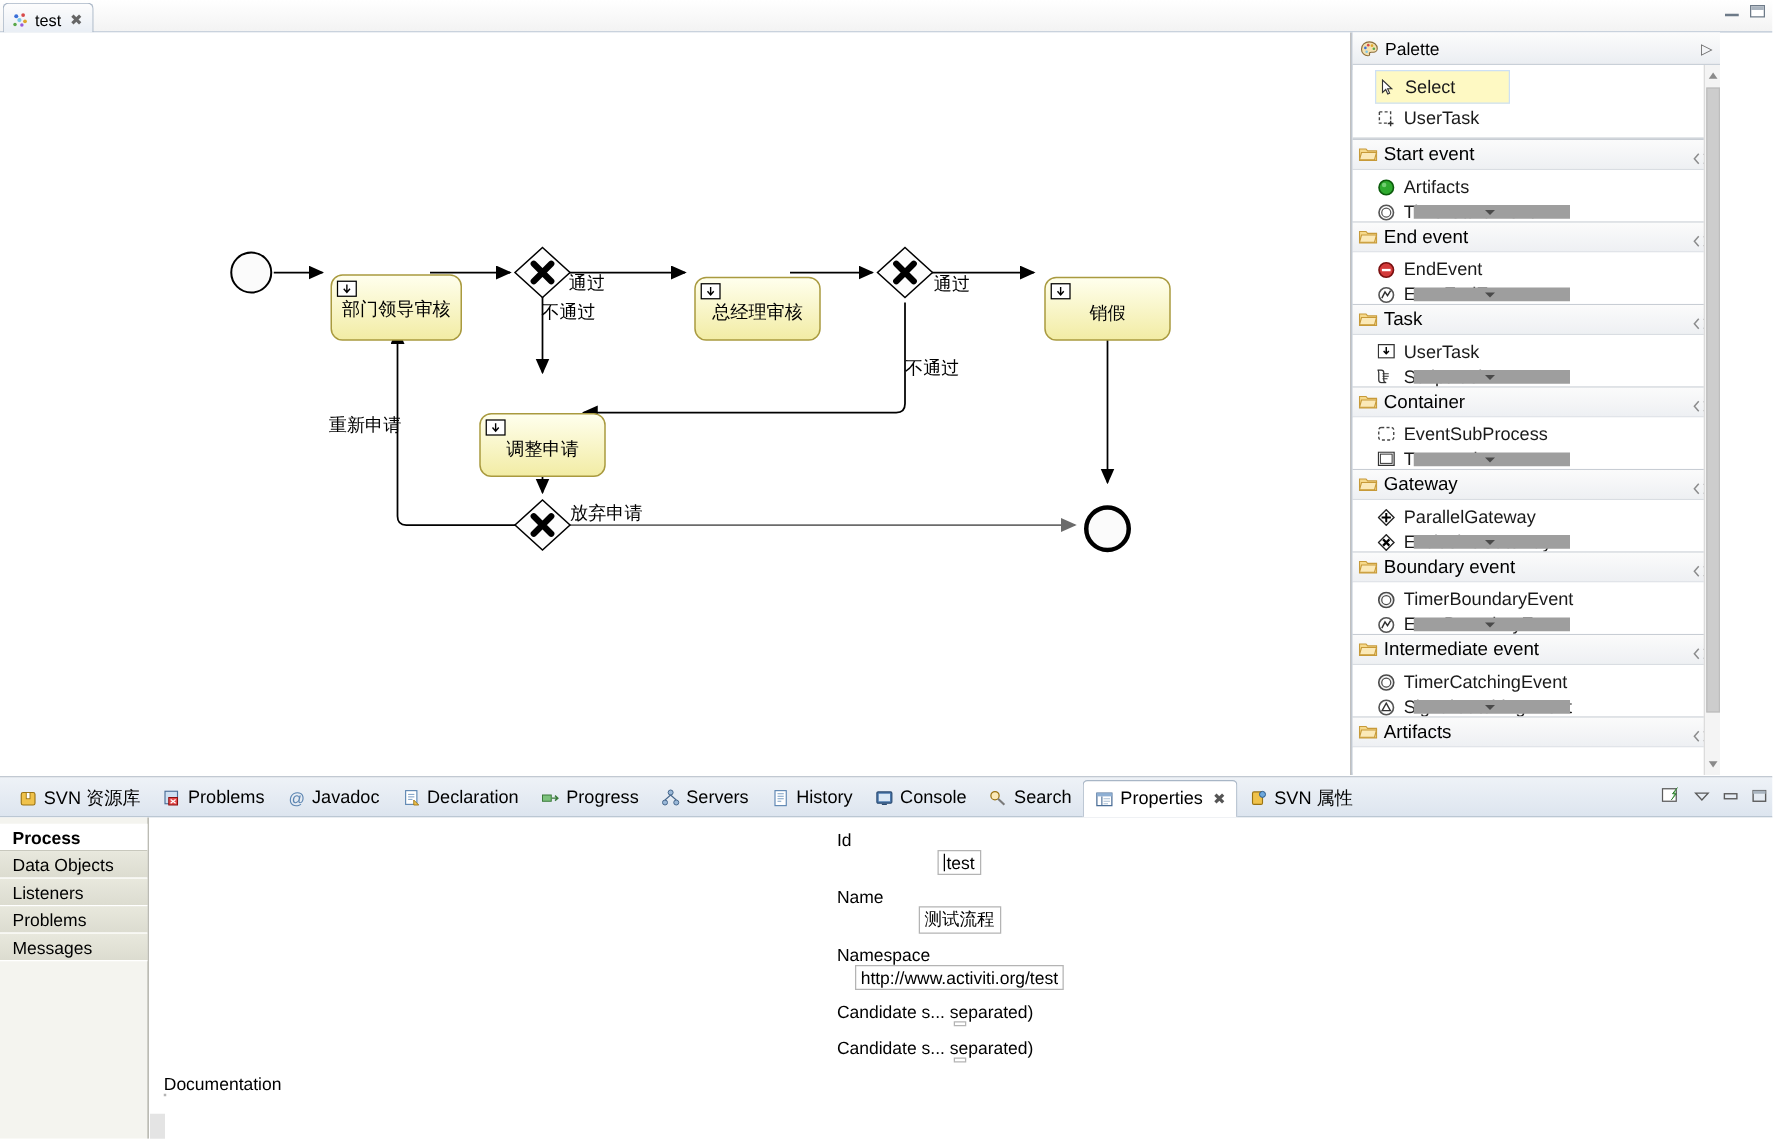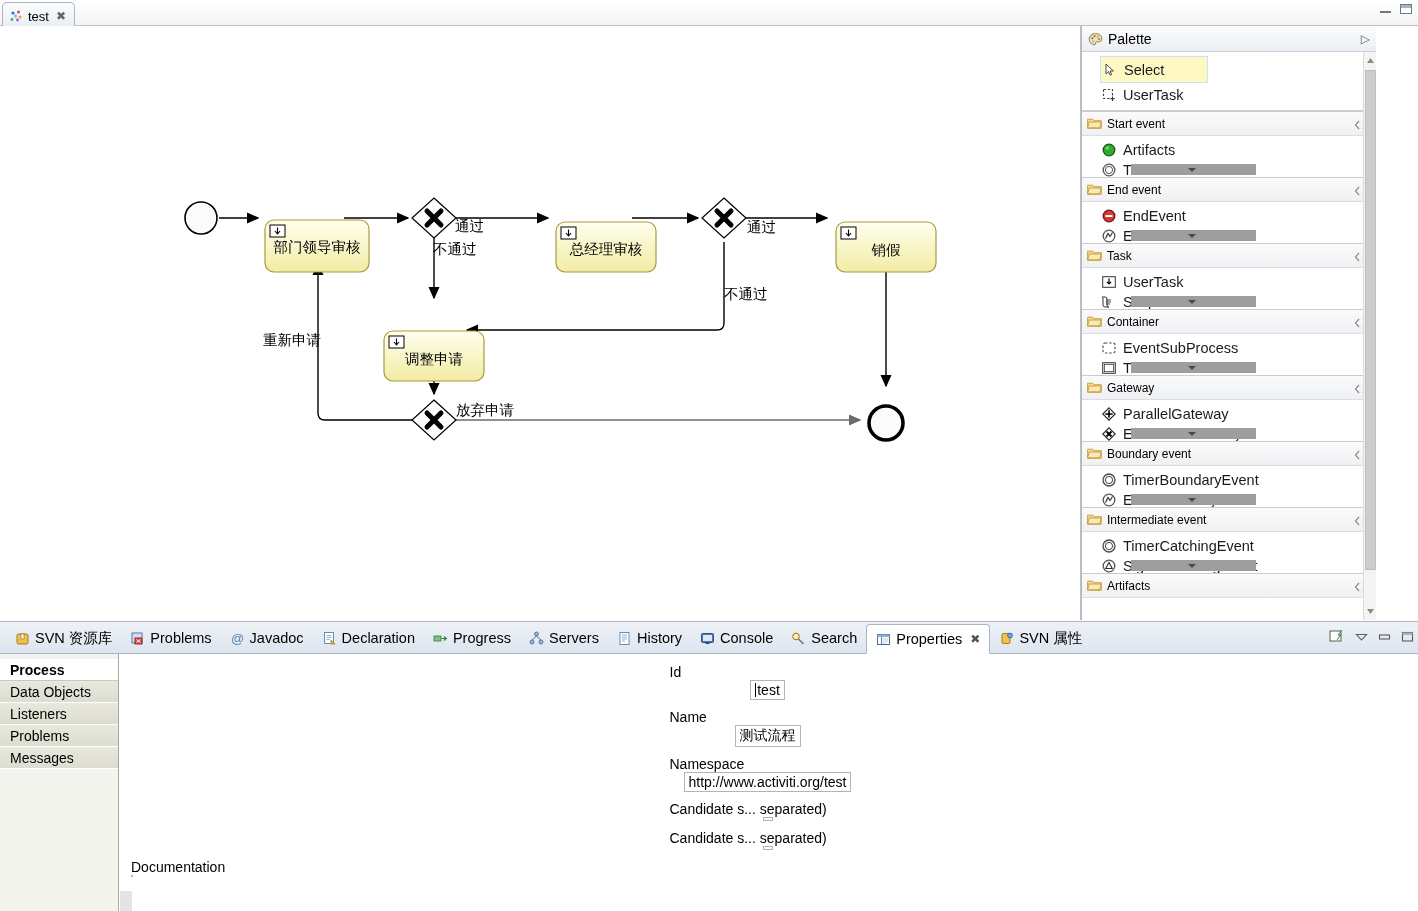--- a/index.html
+++ b/index.html
@@ -76,21 +76,21 @@
   .pal-item.sel{
     background:#fef9c3; width:108px; margin-left:18px; padding-left:2px;
     border:1px solid #cde0f5;
   }
   .pal-group{
     height:25px; display:flex; align-items:center; gap:6px;
     padding-left:5px; padding-right:8px;
     background:linear-gradient(#fbfbfb,#eef0f3);
     border-top:1px solid #c8cdd4;
     border-bottom:1px solid #d9dde2;
-    font-size:12px;
+    font-size:15px;
   }
   .pal-group .gname{ flex:1; }
   .pal-sec{ background:#fff; position:relative; }
   
   .pal-clip{
     height:14px; overflow:hidden; position:relative;
   }
   .pal-clip .inner{
     position:absolute; top:-7px; left:0; right:0;
     height:27px; display:flex; align-items:center; gap:7px;

